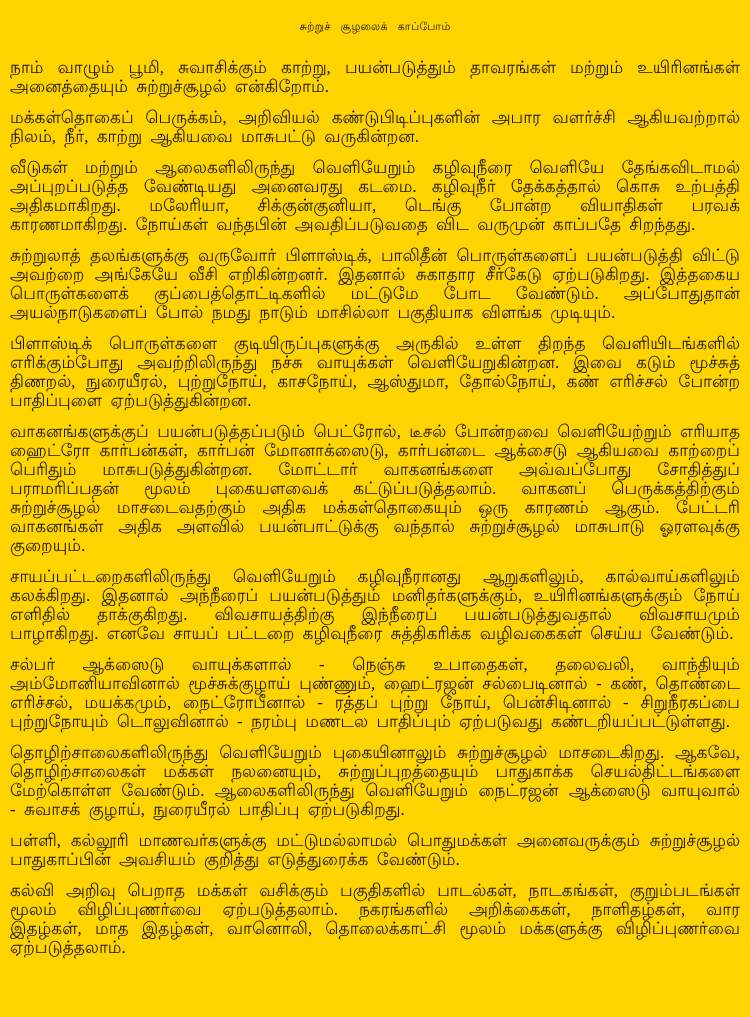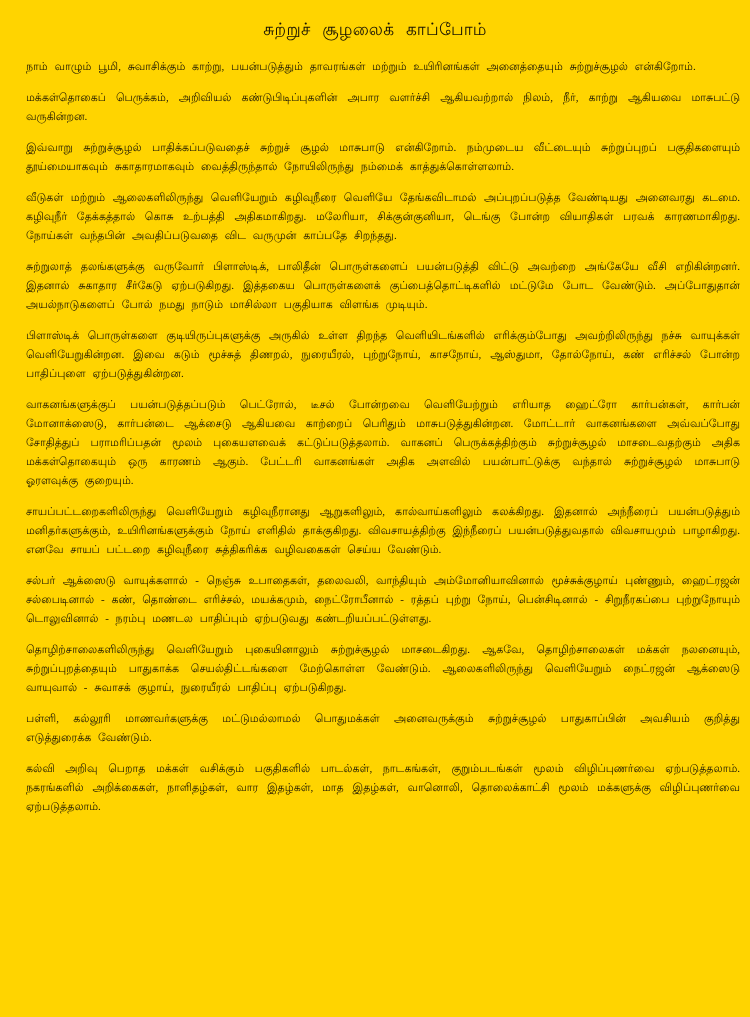--- a/index.html
+++ b/index.html
@@ -13,46 +13,45 @@
     font-family: "Liberation Serif", "DejaVu Serif", serif;
     color: #171204;
   }
   .page {
     box-sizing: border-box;
     width: 750px;
     min-height: 1017px;
     padding: 20px 10px 14px 10px;
   }
   .doc-title {
-    font-size: 17px;
+    font-size: 11px;
     font-weight: normal;
     text-align: center;
-    margin: 0 0 16px 0;
+    margin: 0 0 24px 0;
     word-spacing: 7px;
     letter-spacing: 0.3px;
   }
   .para {
-    font-size: 11px;
+    font-size: 17px;
     line-height: 19px;
-    margin: 0 0 12px 16px;
+    margin: 0 0 12px 0;
     text-align: justify;
     word-spacing: 4px;
   }
   .para:last-child {
     margin-bottom: 0;
   }
 </style>
 </head>
 <body>
 
 <div class="page">
   <h1 class="doc-title">சுற்றுச் சூழலைக் காப்போம்</h1>
   <p class="para">நாம் வாழும் பூமி, சுவாசிக்கும் காற்று, பயன்படுத்தும் தாவரங்கள் மற்றும் உயிரினங்கள் அனைத்தையும் சுற்றுச்சூழல் என்கிறோம்.</p>
   <p class="para">மக்கள்தொகைப் பெருக்கம், அறிவியல் கண்டுபிடிப்புகளின் அபார வளர்ச்சி ஆகியவற்றால் நிலம், நீர், காற்று ஆகியவை மாசுபட்டு வருகின்றன.</p>
-  <p class="para">இவ்வாறு சுற்றுச்சூழல் பாதிக்கப்படுவதைச் சுற்றுச் சூழல் மாசுபாடு என்கிறோம். நம்முடைய வீட்டையும் சுற்றுப்புறப் பகுதிகளையும் தூய்மையாகவும் சுகாதாரமாகவும் வைத்திருந்தால் நோயிலிருந்து நம்மைக் காத்துக்கொள்ளலாம்.</p>
   <p class="para">வீடுகள் மற்றும் ஆலைகளிலிருந்து வெளியேறும் கழிவுநீரை வெளியே தேங்கவிடாமல் அப்புறப்படுத்த வேண்டியது அனைவரது கடமை. கழிவுநீர் தேக்கத்தால் கொசு உற்பத்தி அதிகமாகிறது. மலேரியா, சிக்குன்குனியா, டெங்கு போன்ற வியாதிகள் பரவக் காரணமாகிறது. நோய்கள் வந்தபின் அவதிப்படுவதை விட வருமுன் காப்பதே சிறந்தது.</p>
   <p class="para">சுற்றுலாத் தலங்களுக்கு வருவோர் பிளாஸ்டிக், பாலிதீன் பொருள்களைப் பயன்படுத்தி விட்டு அவற்றை அங்கேயே வீசி எறிகின்றனர். இதனால் சுகாதார சீர்கேடு ஏற்படுகிறது. இத்தகைய பொருள்களைக் குப்பைத்தொட்டிகளில் மட்டுமே போட வேண்டும். அப்போதுதான் அயல்நாடுகளைப் போல் நமது நாடும் மாசில்லா பகுதியாக விளங்க முடியும்.</p>
   <p class="para">பிளாஸ்டிக் பொருள்களை குடியிருப்புகளுக்கு அருகில் உள்ள திறந்த வெளியிடங்களில் எரிக்கும்போது அவற்றிலிருந்து நச்சு வாயுக்கள் வெளியேறுகின்றன. இவை கடும் மூச்சுத் திணறல், நுரையீரல், புற்றுநோய், காசநோய், ஆஸ்துமா, தோல்நோய், கண் எரிச்சல் போன்ற பாதிப்புளை ஏற்படுத்துகின்றன.</p>
   <p class="para">வாகனங்களுக்குப் பயன்படுத்தப்படும் பெட்ரோல், டீசல் போன்றவை வெளியேற்றும் எரியாத ஹைட்ரோ கார்பன்கள், கார்பன் மோனாக்ஸைடு, கார்பன்டை ஆக்சைடு ஆகியவை காற்றைப் பெரிதும் மாசுபடுத்துகின்றன. மோட்டார் வாகனங்களை அவ்வப்போது சோதித்துப் பராமரிப்பதன் மூலம் புகையளவைக் கட்டுப்படுத்தலாம். வாகனப் பெருக்கத்திற்கும் சுற்றுச்சூழல் மாசடைவதற்கும் அதிக மக்கள்தொகையும் ஒரு காரணம் ஆகும். பேட்டரி வாகனங்கள் அதிக அளவில் பயன்பாட்டுக்கு வந்தால் சுற்றுச்சூழல் மாசுபாடு ஓரளவுக்கு குறையும்.</p>
   <p class="para">சாயப்பட்டறைகளிலிருந்து வெளியேறும் கழிவுநீரானது ஆறுகளிலும், கால்வாய்களிலும் கலக்கிறது. இதனால் அந்நீரைப் பயன்படுத்தும் மனிதர்களுக்கும், உயிரினங்களுக்கும் நோய் எளிதில் தாக்குகிறது. விவசாயத்திற்கு இந்நீரைப் பயன்படுத்துவதால் விவசாயமும் பாழாகிறது. எனவே சாயப் பட்டறை கழிவுநீரை சுத்திகரிக்க வழிவகைகள் செய்ய வேண்டும்.</p>
   <p class="para">சல்பர் ஆக்ஸைடு வாயுக்களால் - நெஞ்சு உபாதைகள், தலைவலி, வாந்தியும் அம்மோனியாவினால் மூச்சுக்குழாய் புண்ணும், ஹைட்ரஜன் சல்பைடினால் - கண், தொண்டை எரிச்சல், மயக்கமும், நைட்ரோபீனால் - ரத்தப் புற்று நோய், பென்சிடினால் - சிறுநீரகப்பை புற்றுநோயும் டொலுவினால் - நரம்பு மணடல பாதிப்பும் ஏற்படுவது கண்டறியப்பட்டுள்ளது.</p>
   <p class="para">தொழிற்சாலைகளிலிருந்து வெளியேறும் புகையினாலும் சுற்றுச்சூழல் மாசடைகிறது. ஆகவே, தொழிற்சாலைகள் மக்கள் நலனையும், சுற்றுப்புறத்தையும் பாதுகாக்க செயல்திட்டங்களை மேற்கொள்ள வேண்டும். ஆலைகளிலிருந்து வெளியேறும் நைட்ரஜன் ஆக்ஸைடு வாயுவால் - சுவாசக் குழாய், நுரையீரல் பாதிப்பு ஏற்படுகிறது.</p>
   <p class="para">பள்ளி, கல்லூரி மாணவர்களுக்கு மட்டுமல்லாமல் பொதுமக்கள் அனைவருக்கும் சுற்றுச்சூழல் பாதுகாப்பின் அவசியம் குறித்து எடுத்துரைக்க வேண்டும்.</p>
   <p class="para">கல்வி அறிவு பெறாத மக்கள் வசிக்கும் பகுதிகளில் பாடல்கள், நாடகங்கள், குறும்படங்கள் மூலம் விழிப்புணர்வை ஏற்படுத்தலாம். நகரங்களில் அறிக்கைகள், நாளிதழ்கள், வார இதழ்கள், மாத இதழ்கள், வானொலி, தொலைக்காட்சி மூலம் மக்களுக்கு விழிப்புணர்வை ஏற்படுத்தலாம்.</p>
 

